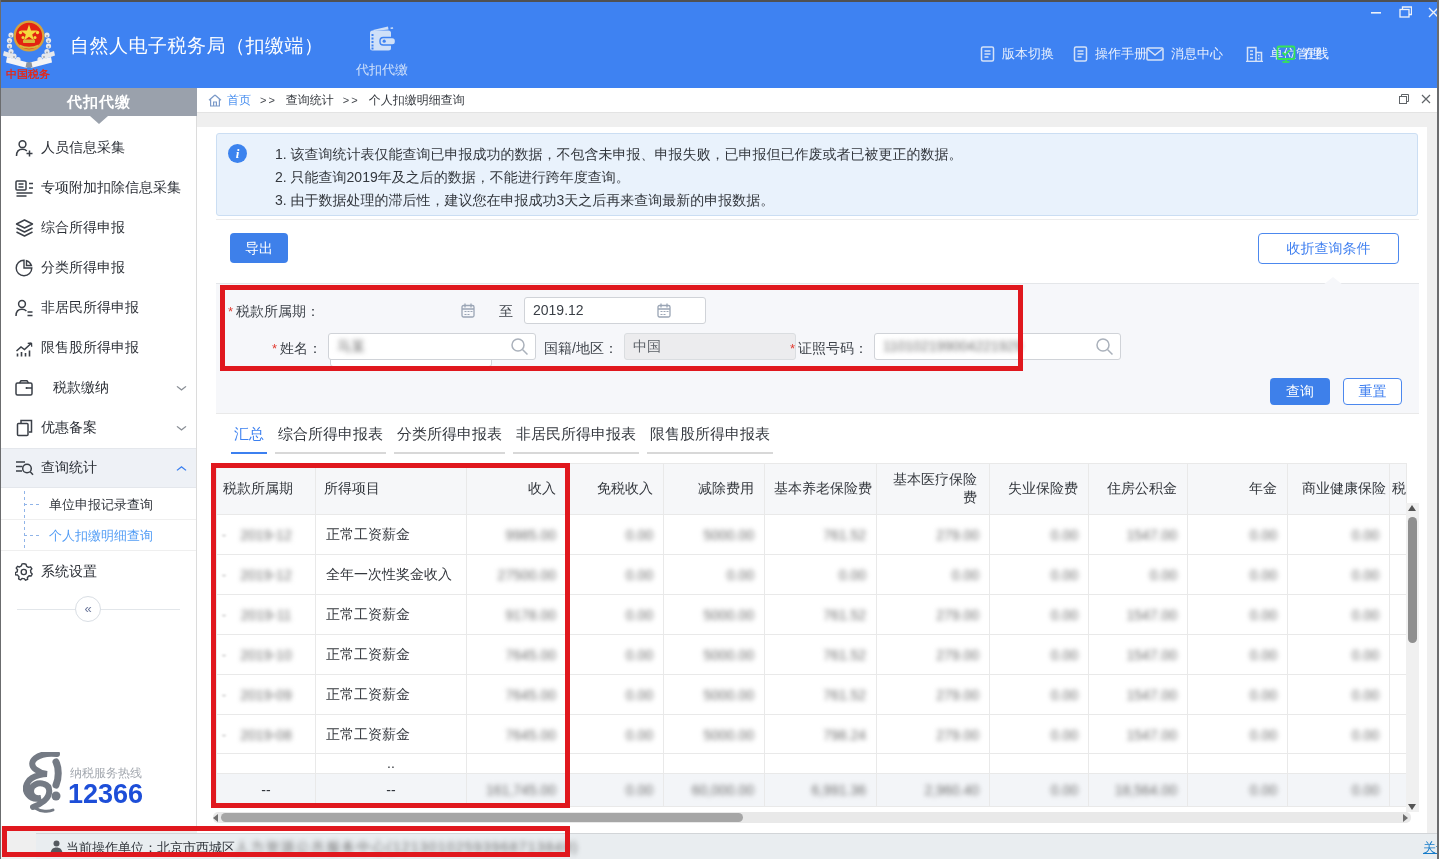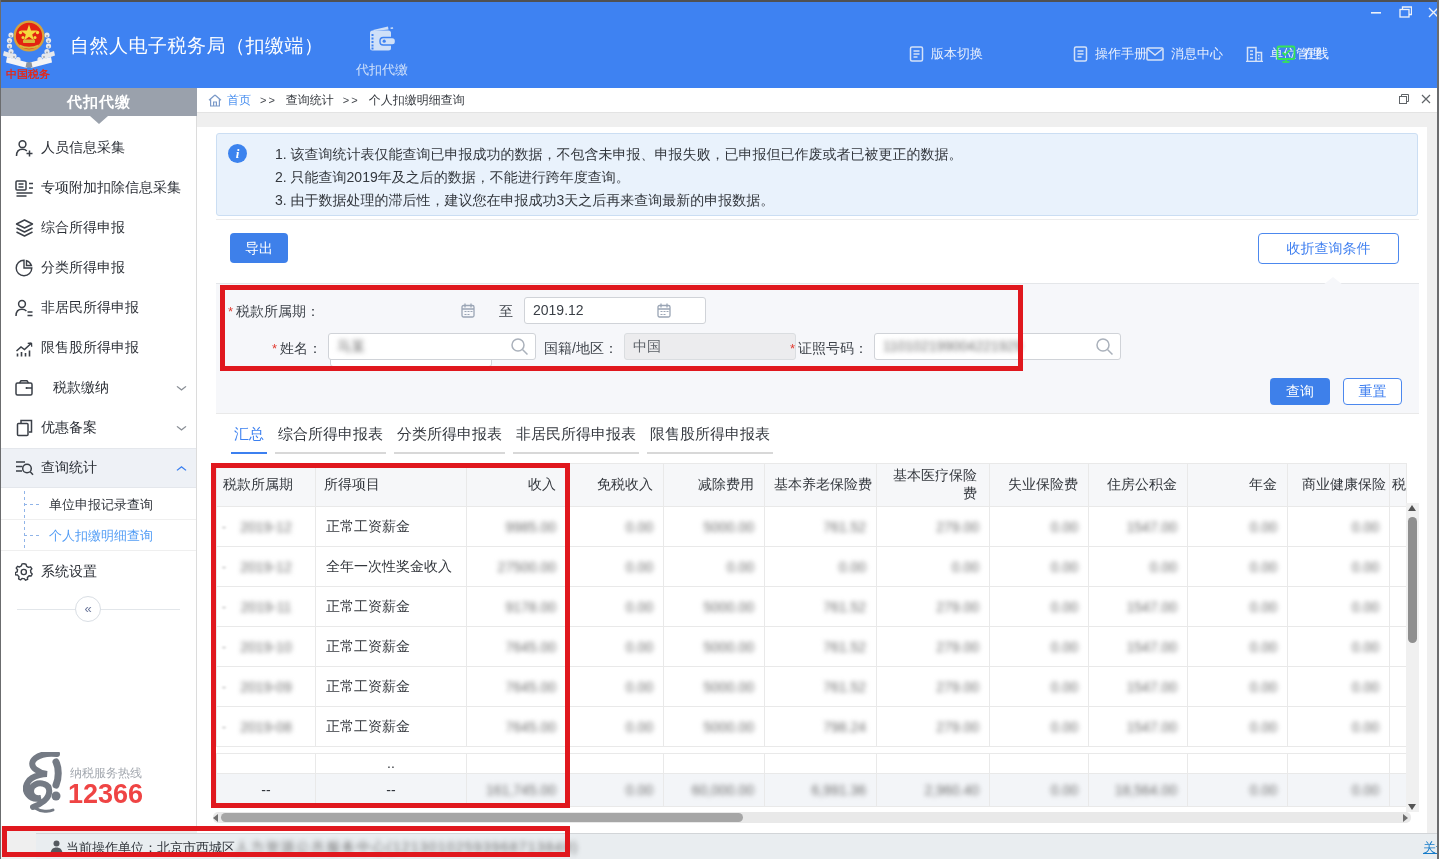--- a/index.html
+++ b/index.html
@@ -32,21 +32,21 @@
 .mitem .mtx { margin-left:7px; font-size:14px; color:#2d3138; }
 .mitem .chev { position:absolute; right:9px; font-size:12px; color:#8a8f96; transform:scaleY(0.8); }
 #mi-query { background:#eef1f6; border-top:1px solid #e4e7ec; border-bottom:1px solid #e4e7ec; }
 .smitem { left:0; width:195px; height:31px; line-height:31px; font-size:13px; color:#32363d; padding-left:48px; border-bottom:1px solid #efefef; position:absolute; }
 #sm2 { color:#539df5; }
 .dashv { left:23px; width:1px; background-image:linear-gradient(#90b4e8 55%, transparent 45%); background-size:1px 6px; }
 .dashh { height:1px; background-image:linear-gradient(90deg,#90b4e8 55%, transparent 45%); background-size:6px 1px; }
 #collapse-line { left:16px; top:521px; width:163px; height:1px; background:#e2e6ea; }
 #collapse-btn { left:74px; top:508px; width:26px; height:26px; border:1px solid #d9dee4; border-radius:50%; background:#ffffff; color:#6b779b; text-align:center; line-height:24px; font-size:13px; }
 #hotline-label { left:69px; top:677px; font-size:12px; color:#a2a7ae; }
-#hotline-num { left:67px; top:691px; font-size:27px; font-weight:bold; color:#ef4444; letter-spacing:0px; }
+#hotline-num { left:67px; top:691px; font-size:27px; font-weight:bold; color:#1d4ed8; letter-spacing:0px; }
 
 
 #crumbbar { left:197px; top:88px; width:1240px; height:25px; background:#ffffff; border-bottom:1px solid #e3e3e3; }
 #crumb { left:11px; top:0px; height:24px; display:flex; align-items:center; font-size:12px; color:#33373d; }
 #crumb .home { color:#4a90f0; margin-left:5px; }
 #crumb .sep { margin:0 9px; color:#45494f; font-size:11px; letter-spacing:2px; }
 #crumbicons { right:6px; top:6px; display:flex; gap:12px; color:#606468; }
 
 
 #panel { left:197px; top:127px; width:1230px; height:706px; background:#ffffff; }
@@ -71,21 +71,21 @@
 #btn-reset { left:1146px; top:251px; width:59px; height:27px; background:#fff; border:1px solid #4c88ee; border-radius:4px; color:#3f7ff0; font-size:14px; text-align:center; line-height:25px; }
 
 
 #tabs { left:34px; top:298px; display:flex; font-size:15px; color:#34383f; }
 #tabs .tab { margin-right:8px; padding:0 3px 8px 3px; border-bottom:2px solid #d8d8d8; }
 #tabs .tab.act { color:#3c80f0; border-bottom-color:#3c80f0; }
 
 
 #tblwrap { left:19px; top:336px; width:1190px; }
 table { border-collapse:collapse; table-layout:fixed; width:1190px; font-size:14px; color:#33373d; }
-th { font-weight:normal; background:#f6f7f9; height:43px; border:1px solid #e9e9e9; padding:8px 10px; }
+th { font-weight:normal; background:#f6f7f9; height:43px; border:1px solid #e9e9e9; padding:16px 10px; }
 td { position:relative; height:40px; border:1px solid #e9e9e9; padding:0 10px; background:#fff; }
 tr.sum td { background:#f3f5f8; height:33px; }
 .rowdash { position:absolute; left:5px; top:13px; color:#a8a8a8; font-size:12px; filter:blur(1px); }
 .tl { text-align:left; } .tc { text-align:center; } .tr2 { text-align:right; }
 #partialrow { left:19px; top:626px; width:1190px; height:20px; overflow:hidden; }
 
 
 #hscroll { left:16px; top:685px; width:1198px; height:11px; background:#e9e9e9; border-radius:5px; }
 #hthumb { position:absolute; left:8px; top:1px; width:522px; height:9px; background:#a6a6a6; border-radius:5px; }
 #vscroll { left:1209px; top:376px; width:13px; height:309px; background:#f0f0f0; }
@@ -174,21 +174,21 @@
       <rect x="0" y="5" width="10" height="1.6" fill="#eef2f8"></rect>
     </svg>
   <svg width="13" height="12" viewBox="0 0 13 12">
       <rect x="1" y="3.5" width="9" height="7.5" fill="none" stroke="#eef2f8" stroke-width="1.3"></rect>
       <path d="M3.5 3.5 L3.5 1 L12.5 1 L12.5 8.5 L10 8.5" fill="none" stroke="#eef2f8" stroke-width="1.3"></path>
     </svg>
   <svg width="11" height="11" viewBox="0 0 11 11">
       <path d="M1 1 L10 10 M10 1 L1 10" stroke="#eef2f8" stroke-width="1.4"></path>
     </svg>
 </div>
-<div class="abs topmenu" style="left:909px;" id="tm1">
+<div class="abs topmenu" style="left:980px;" id="tm1">
     <svg width="15" height="16" viewBox="0 0 15 16">
       <rect x="1.5" y="1" width="12" height="14" rx="1.5" fill="none" stroke="#d5e2f8" stroke-width="1.5"></rect>
       <path d="M4.5 5 h6 M4.5 8 h6 M4.5 11 h4" stroke="#d5e2f8" stroke-width="1.5"></path>
     </svg>
     <span>版本切换</span>
   </div>
 <div class="abs topmenu" style="left:1046px;margin-left:27px;" id="tm2">
     <svg width="15" height="16" viewBox="0 0 15 16">
       <rect x="1.5" y="1" width="12" height="14" rx="1.5" fill="none" stroke="#d5e2f8" stroke-width="1.5"></rect>
       <path d="M4.5 5 h6 M4.5 8 h6 M4.5 11 h4" stroke="#d5e2f8" stroke-width="1.5"></path>

